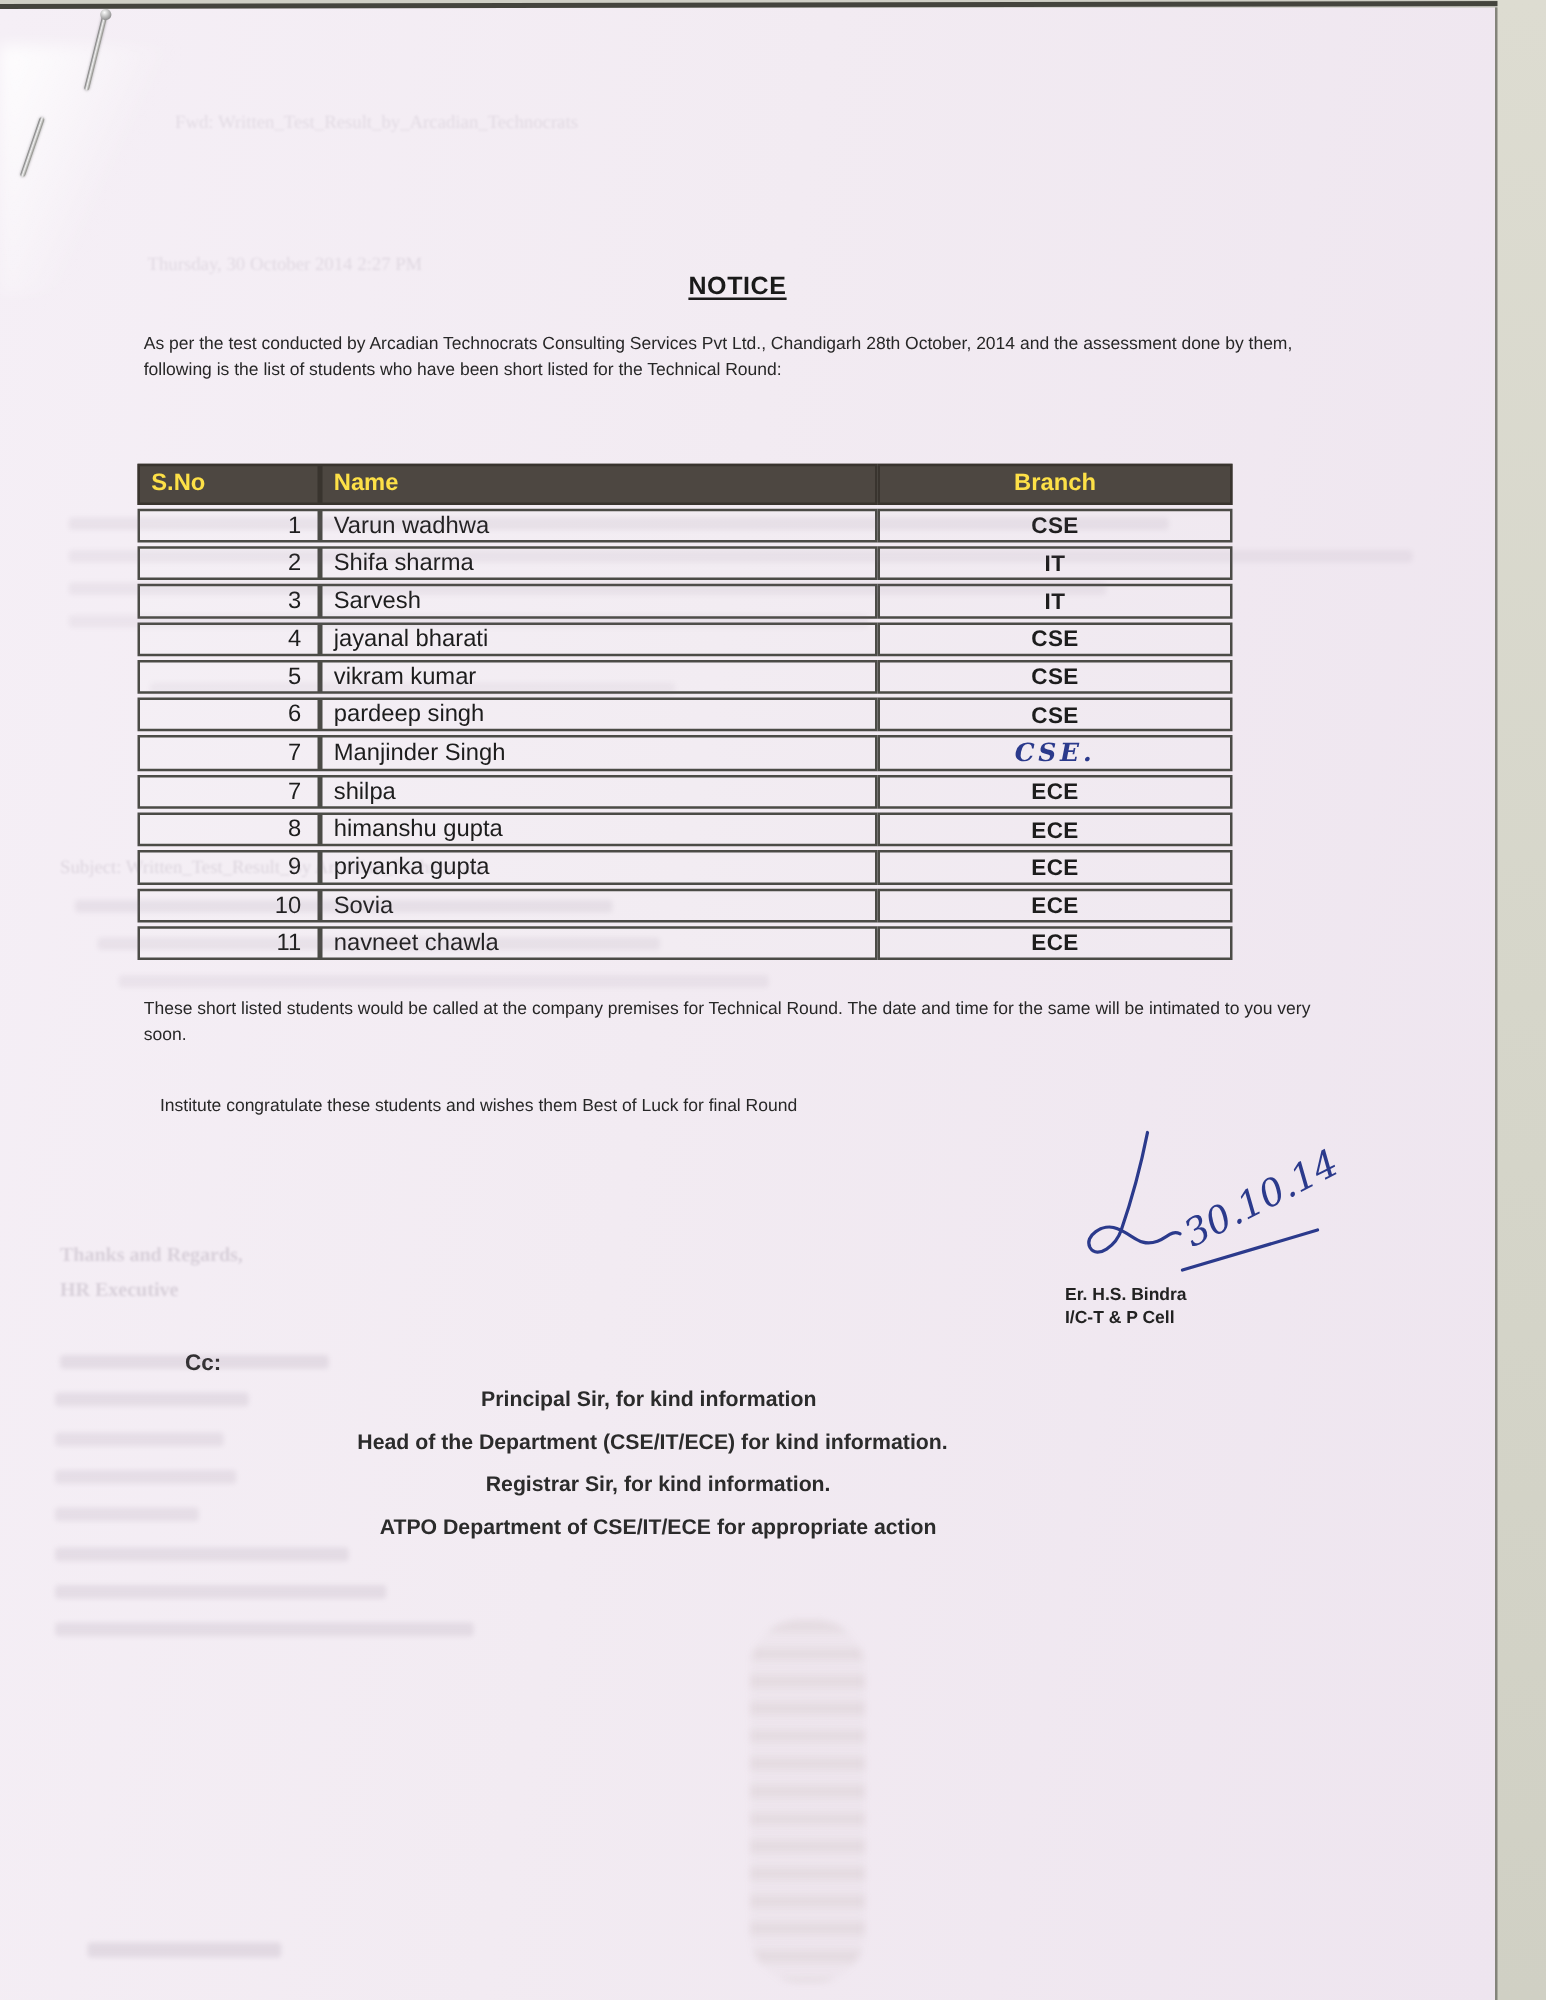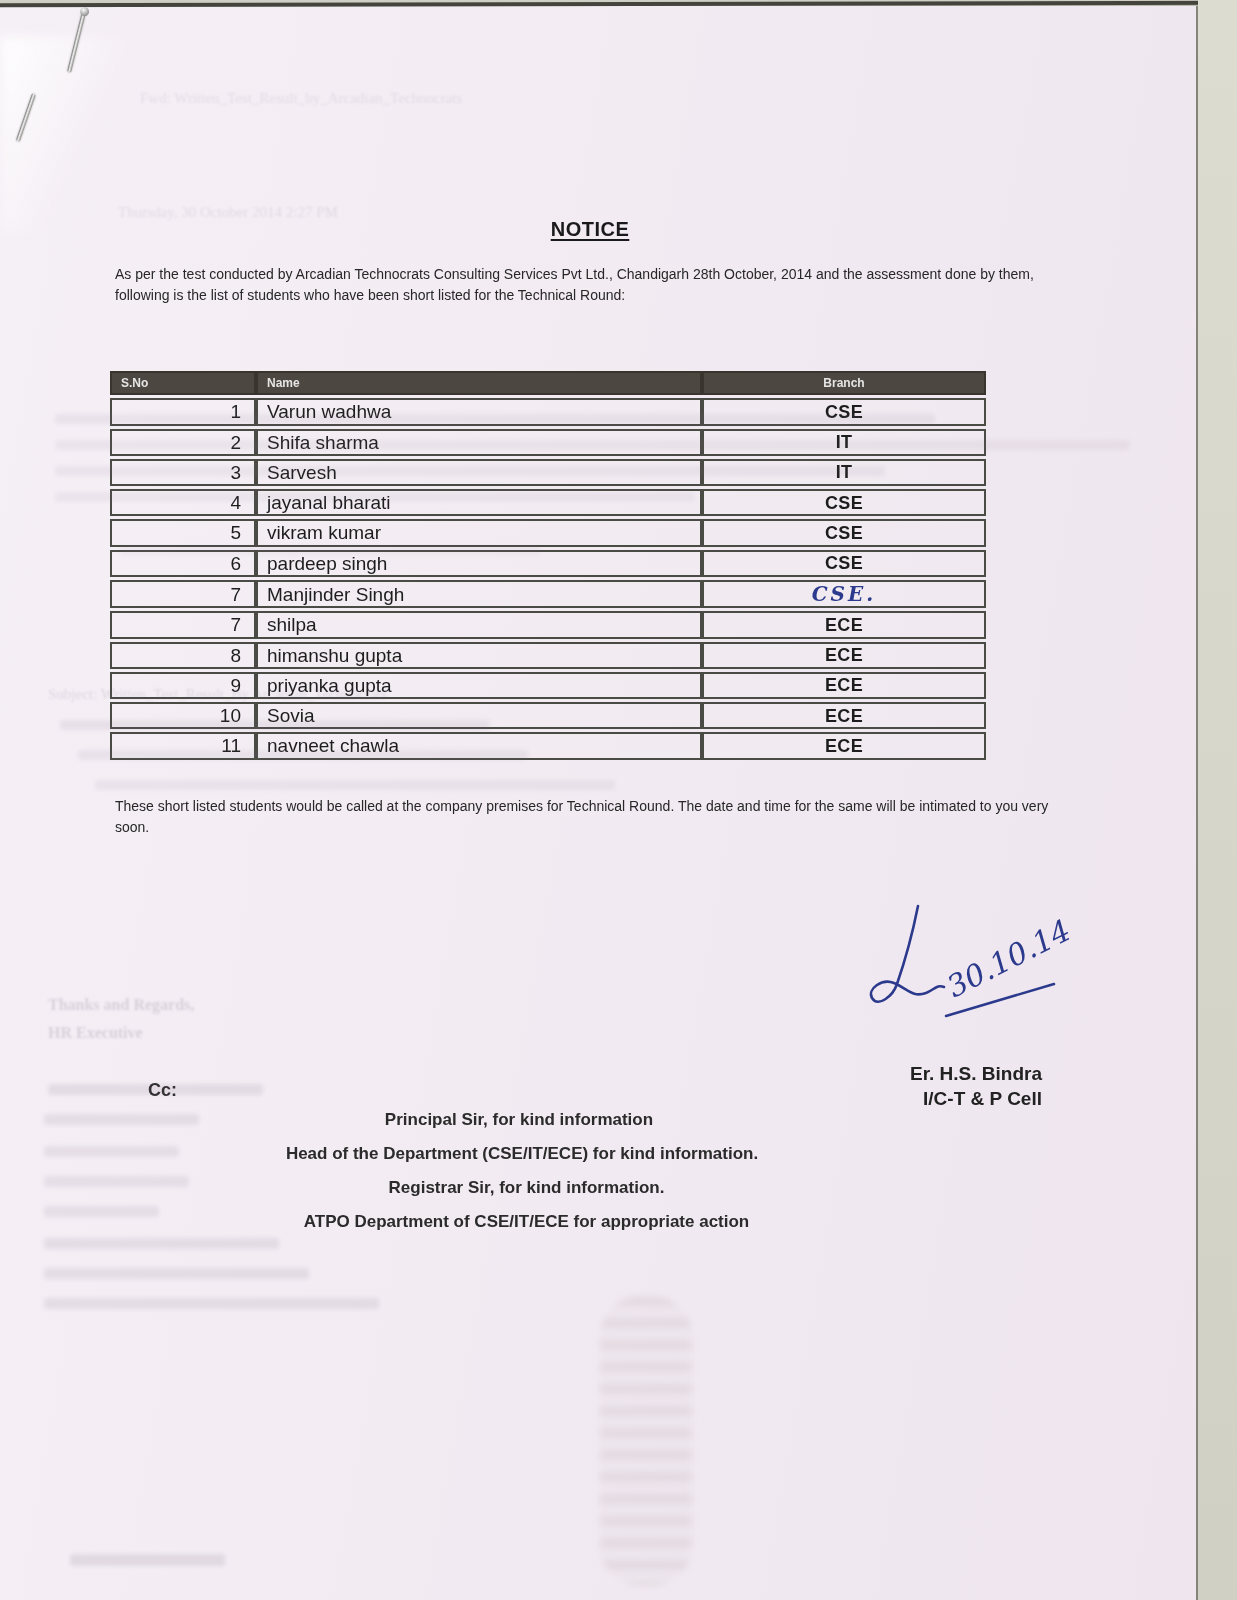--- a/index.html
+++ b/index.html
@@ -52,35 +52,35 @@
   .para{color:#272727;font-size:14px;line-height:1.5;}
   #intro-para{left:115px;top:258px;width:962px;}
   #after-para-1{left:115px;top:790px;width:968px;}
   #after-para-2{left:128px;top:868px;width:980px;}
 
   
   #table-wrap{left:110px;top:362px;}
   #shortlist{border-collapse:separate;border-spacing:0 3px;table-layout:fixed;width:876px;}
   #shortlist col.c1{width:146px;} #shortlist col.c2{width:446px;} #shortlist col.c3{width:284px;}
   #shortlist th{
-    background:#4d4741;color:#e5e5e5;font-size:12px;font-weight:700;
+    background:#4d4741;color:#fde047;font-size:19px;font-weight:700;
     text-align:left;padding:3px 9px;border:2px solid #39342e;line-height:1.2;}
   #shortlist th.col-branch{text-align:center;}
   #shortlist td{
     border:2px solid #4b4b46;font-size:19px;color:#1d1d1d;
     padding:1px 9px;line-height:1.12;background:rgba(255,255,255,.06);}
   #shortlist td.col-sno{text-align:right;padding-right:13px;}
   #shortlist td.col-branch{text-align:center;font-size:18px;font-weight:600;letter-spacing:.3px;}
   #shortlist td.ink{color:#2b3a8c;font-family:"DejaVu Serif",serif;font-style:italic;
     font-size:20px;font-weight:600;letter-spacing:3px;}
 
   
   #signature-block{left:830px;top:886px;width:270px;height:160px;}
-  #signatory{left:852px;top:1056px;width:190px;text-align:right;
-    font-size:19px;font-weight:700;color:#222;line-height:1.3;}
+  #signatory{left:852px;top:1020px;width:190px;text-align:left;
+    font-size:14px;font-weight:700;color:#222;line-height:1.3;}
 
   
   #cc-block{left:148px;top:1074px;width:700px;color:#2b2b2b;}
   #cc-label{font-size:18px;font-weight:700;}
   #cc-list{margin:9px 0 0 0;padding:0;text-align:center;}
   #cc-list li{list-style:none;font-size:17px;font-weight:700;margin:0 0 14px 0;}
   #cc-list li:nth-child(1){margin-left:42px;}
   #cc-list li:nth-child(2){margin-left:48px;}
   #cc-list li:nth-child(3){margin-left:57px;}
   #cc-list li:nth-child(4){margin-left:57px;}
@@ -180,20 +180,21 @@
             <tr>
               <td class="col-sno">11</td>
               <td class="col-name">navneet chawla</td>
               <td class="col-branch">ECE</td>
             </tr>
           </tbody>
       </table>
     </div>
 
     <div id="after-para-1" class="abs para">These short listed students would be called at the company premises for Technical Round. The date and time for the same will be intimated to you very soon.</div>
+    <div id="after-para-2" class="abs para">Institute congratulate these students and wishes them Best of Luck for final Round</div>
 
     <svg id="signature-block" class="abs" viewBox="0 0 270 160">
       <path d="M88 14 C84 34 76 66 67 92 C63 104 48 116 42 106 C37 97 52 86 64 91 C77 96 82 106 96 101 C104 98 107 92 114 95" fill="none" stroke="#2b3a8c" stroke-width="2.6" stroke-linecap="round"></path>
       <text x="124" y="106" transform="rotate(-27 124 106)" font-size="30" font-style="italic" font-family="DejaVu Serif, serif" fill="#2b3a8c">30.10.14</text>
       <path d="M116 124 L224 92" fill="none" stroke="#2b3a8c" stroke-width="2.6" stroke-linecap="round"></path>
     </svg>
 
     <div id="signatory" class="abs">
       <div>Er. H.S. Bindra</div>
       <div>I/C-T &amp; P Cell</div>

